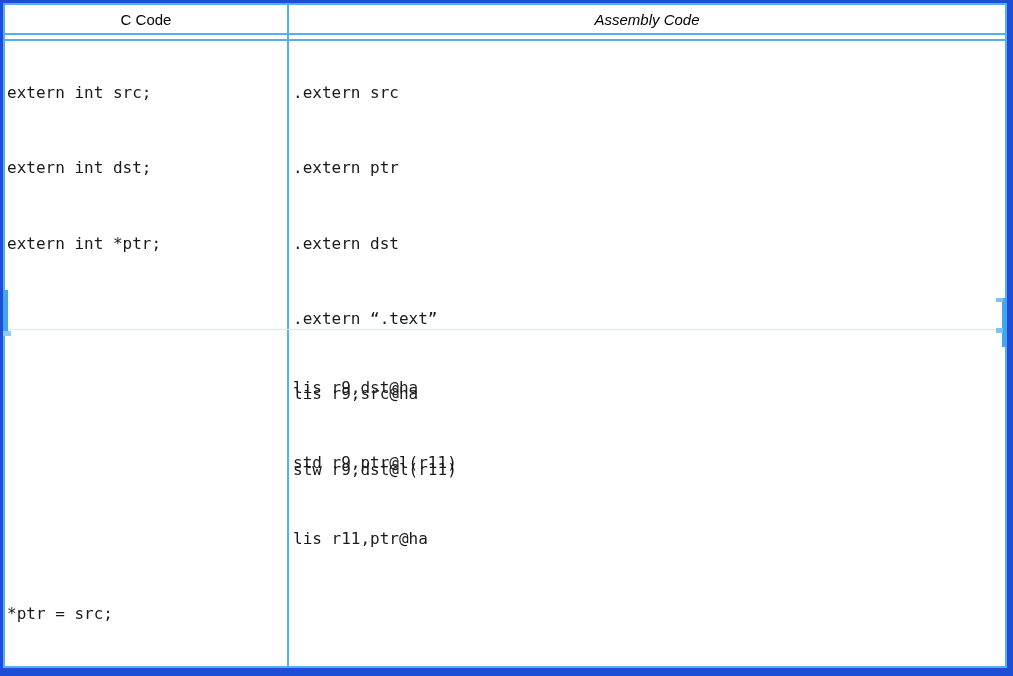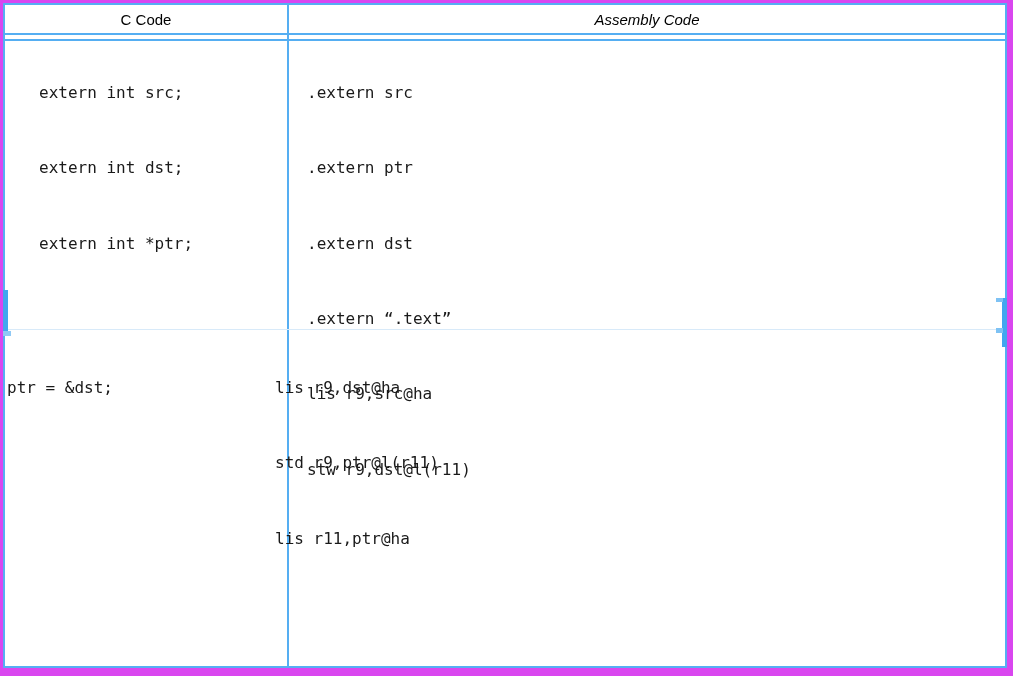--- a/index.html
+++ b/index.html
@@ -8,21 +8,21 @@
     background: #ffffff;
     width: 1013px;
     height: 676px;
     overflow: hidden;
     font-family: "Liberation Sans", sans-serif;
   }
   .page {
     position: relative;
     width: 1013px;
     height: 676px;
-    background: #d946ef;
+    background: #1d4ed8;
   }
   .table-frame {
     position: absolute;
     left: 3px;
     top: 3px;
     width: 1004px;
     height: 665px;
     box-sizing: border-box;
     border: 2px solid #55AEF2;
     background: #ffffff;
@@ -85,22 +85,22 @@
   .split-artifact.right-tick2{ right: 2px;  top: 323px; width: 7px; height: 5px; background: #7EC2F4; }
   
   .code-cell {
     position: absolute;
     font-family: "DejaVu Sans Mono", monospace;
     font-size: 16px;
     color: #1A1A1A;
     white-space: pre;
   }
   .code-cell.c-col   { left: 2px;   width: 278px; }
-  .code-cell.asm-col { left: 268px; right: 4px; padding-left: 2px; }
-  .code-cell.row1 { top: 31px; margin-left: 32px; }
+  .code-cell.asm-col { left: 286px; right: 4px; padding-left: 2px; }
+  .code-cell.row1 { top: 31px; }
   .code-cell.row2 { top: 326px; }
   .code-line {
     height: 37.3px;
     display: flex;
     align-items: center;
   }
 </style>
 </head>
 <body>
 
@@ -139,21 +139,20 @@
     <div class="code-cell asm-col row1">
       <div class="code-line">.extern src</div>
       <div class="code-line">.extern ptr</div>
       <div class="code-line">.extern dst</div>
       <div class="code-line">.extern “.text”</div>
       <div class="code-line">lis r9,src@ha</div>
       <div class="code-line">stw r9,dst@l(r11)</div>
     </div>
 
     <div class="code-cell c-col row2">
-      <div class="code-line">ptr = &amp;dst;</div>
       <div class="code-line"></div>
       <div class="code-line"></div>
       <div class="code-line"></div>
       <div class="code-line">*ptr = src;</div>
       
       
       
       
     </div>
 

